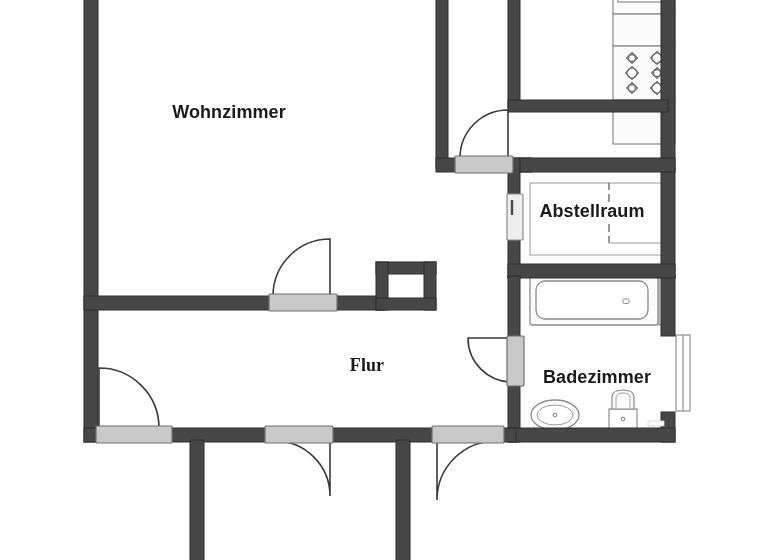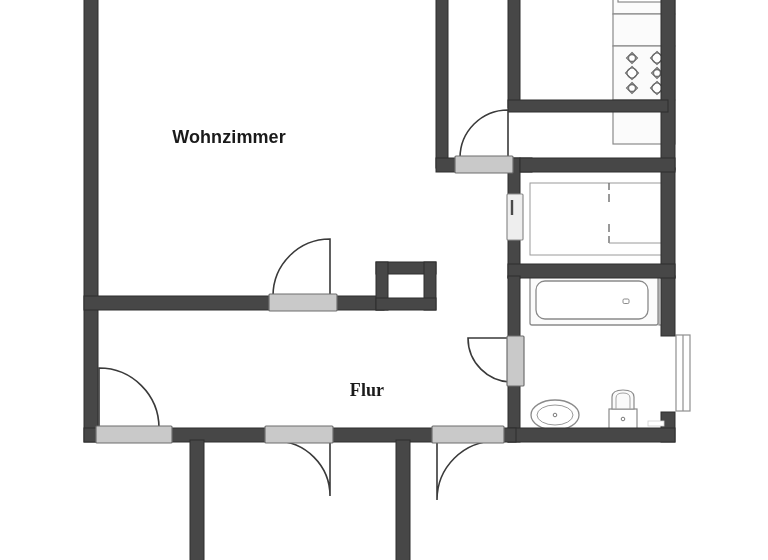--- a/index.html
+++ b/index.html
@@ -24,21 +24,20 @@
     display: block;
   }
   .room-label {
     position: absolute;
     color: #1a1a1a;
     font-family: "Liberation Sans", sans-serif;
     font-weight: bold;
     white-space: nowrap;
     transform: translate(-50%, -50%);
     letter-spacing: 0.1px;
-    margin-top: 25px;
   }
 </style>
 </head>
 <body>
 
 <div id="floorplan-page">
 
   <svg id="plan-svg" viewBox="0 0 768 560">
 
     <g>
@@ -182,15 +181,21 @@
   </svg>
 
   <div class="room-label" style="left:229px; top:112px; font-size:18px;">
     <span>Wohnzimmer</span>
   </div>
 
   <div class="room-label" style="left:367px; top:365px; font-size:18px;font-family:Liberation Serif, serif;">
     <span>Flur</span>
   </div>
 
-
+  <div class="room-label" style="left:592px; top:211px; font-size:18px;">
+    <span>Abstellraum</span>
+  </div>
+
+  <div class="room-label" style="left:597px; top:377px; font-size:18px;">
+    <span>Badezimmer</span>
+  </div>
 
 </div>
 
 </body></html>

